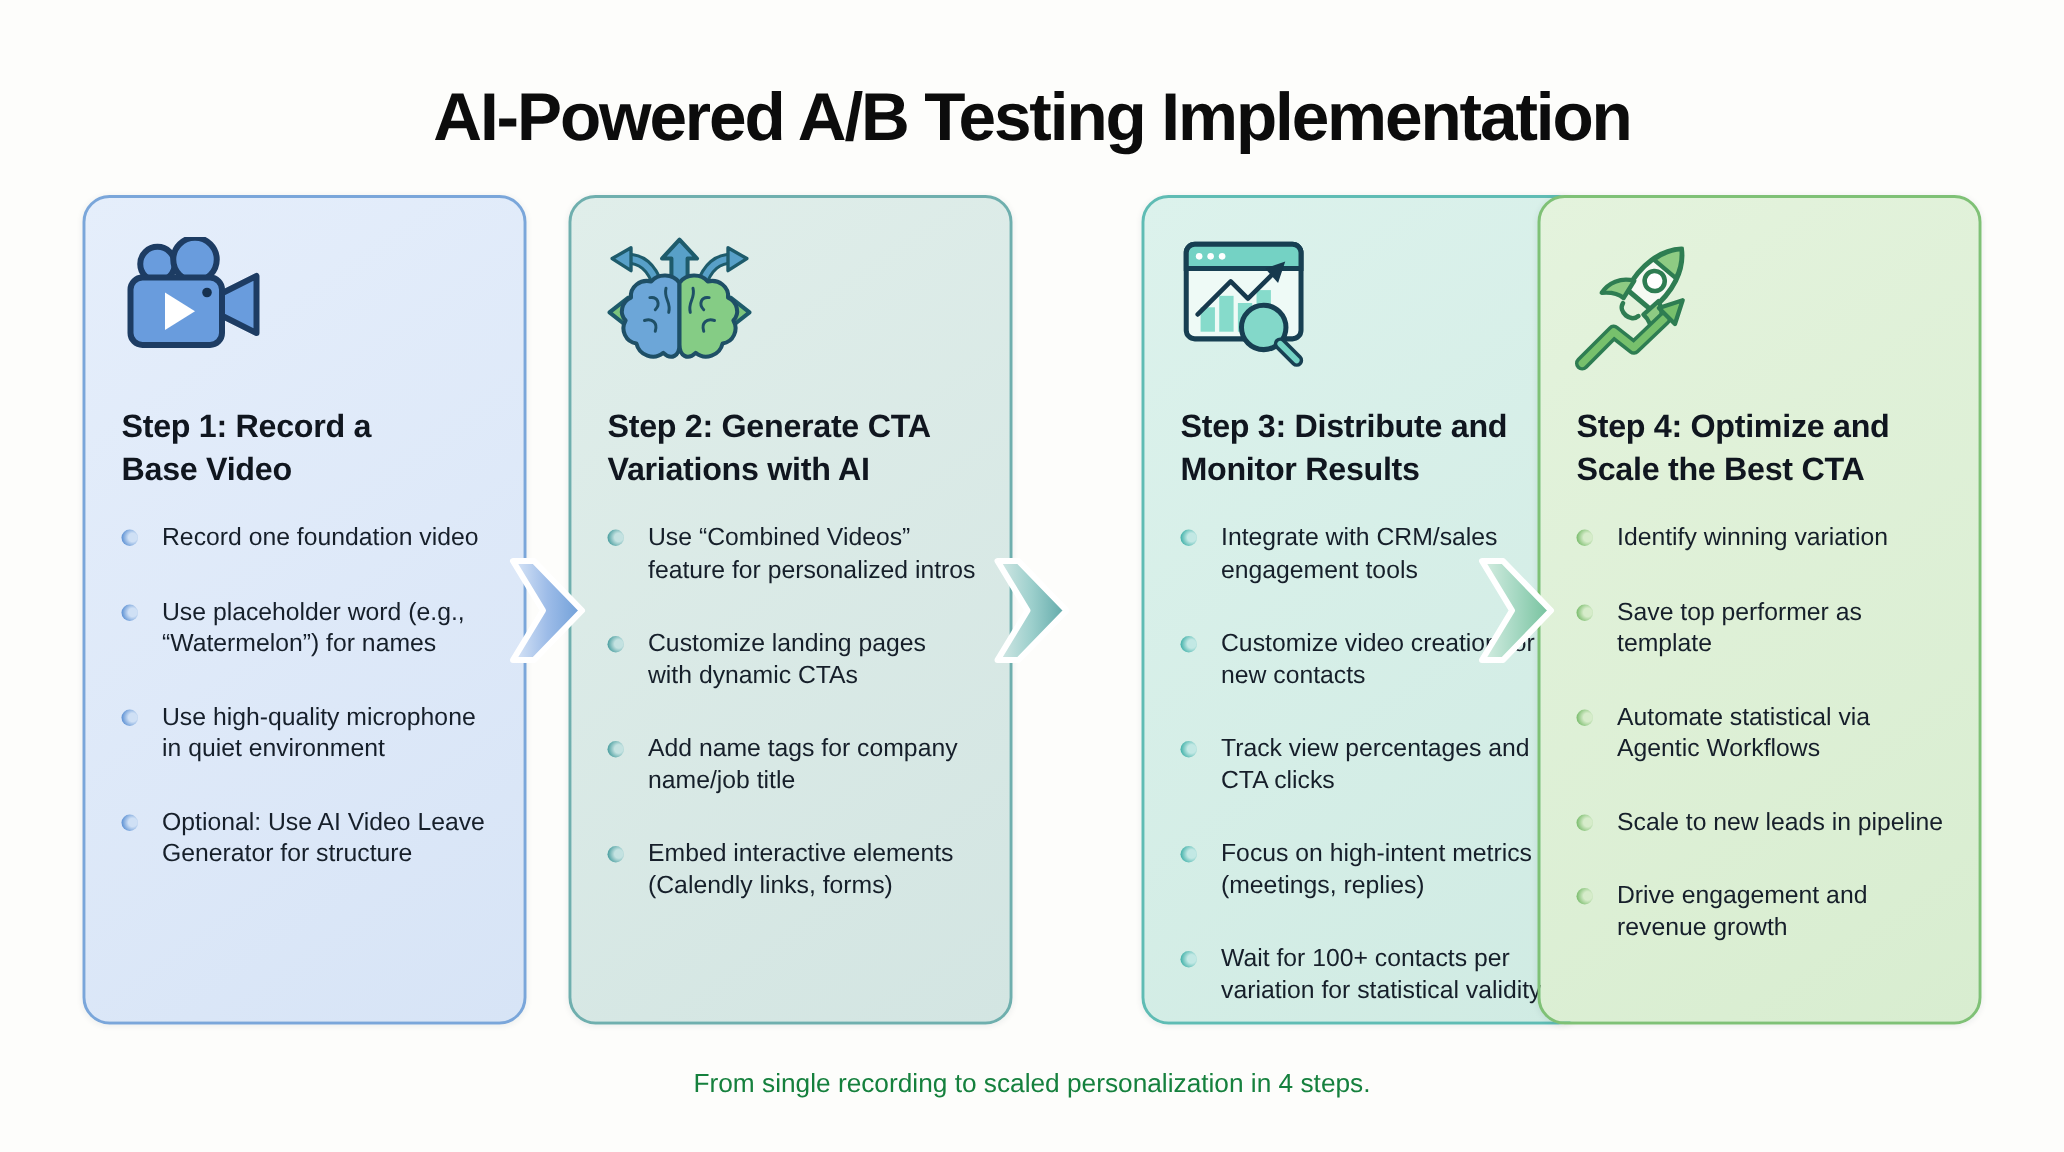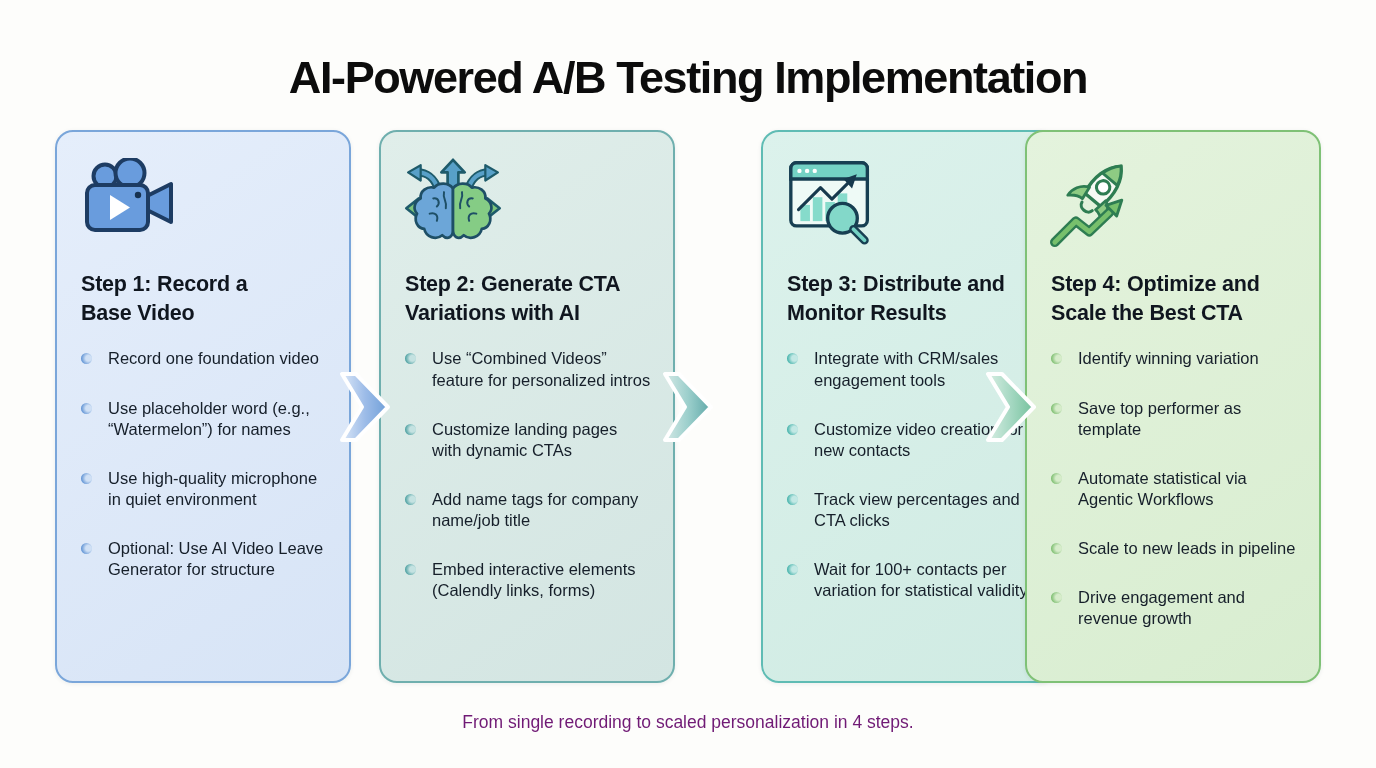--- a/index.html
+++ b/index.html
@@ -37,21 +37,21 @@
   .dot {
     position:absolute; left:2px; top:5px; width:11px; height:11px; border-radius:50%;
     background:radial-gradient(circle at 68% 48%, var(--bullet-light) 0 30%, var(--bullet) 78%);
   }
   .connector { position:absolute; top:368px; width:52px; height:78px; z-index:5; }
   .connector.c1 { left:339px; }
   .connector.c2 { left:662px; }
   .connector.c3 { left:985px; }
   .footer {
     position:absolute; top:712px; left:0; right:0;
-    text-align:center; font-size:17.5px; color:#701a75;
+    text-align:center; font-size:17.5px; color:#15803d;
   }
 </style>
 </head>
 <body>
 
 <div class="canvas" style="background: rgb(253, 253, 251);">
 
   <h1 class="title">AI-Powered A/B Testing Implementation</h1>
 
   <section class="card pos-1" style="--bg1: #e5eefb; --bg2: #d7e4f6; --border: #7aa6da; --bullet: #5e92d4; --bullet-light: #cfe0f5;">
@@ -168,20 +168,24 @@
         <li class="bullet">
           <span class="dot"></span>
           <span>Customize video creation for new contacts</span>
         </li>
 
         <li class="bullet">
           <span class="dot"></span>
           <span>Track view percentages and CTA clicks</span>
         </li>
 
+        <li class="bullet">
+          <span class="dot"></span>
+          <span>Focus on high-intent metrics (meetings, replies)</span>
+        </li>
 
         <li class="bullet">
           <span class="dot"></span>
           <span>Wait for 100+ contacts per variation for statistical validity</span>
         </li>
       </ul>
   </section>
 
   <section class="card pos-4" style="--bg1: #e4f3dd; --bg2: #d8edd0; --border: #7fc176; --bullet: #7bbd6e; --bullet-light: #d6ecca;">
     <div class="icon-wrap">

